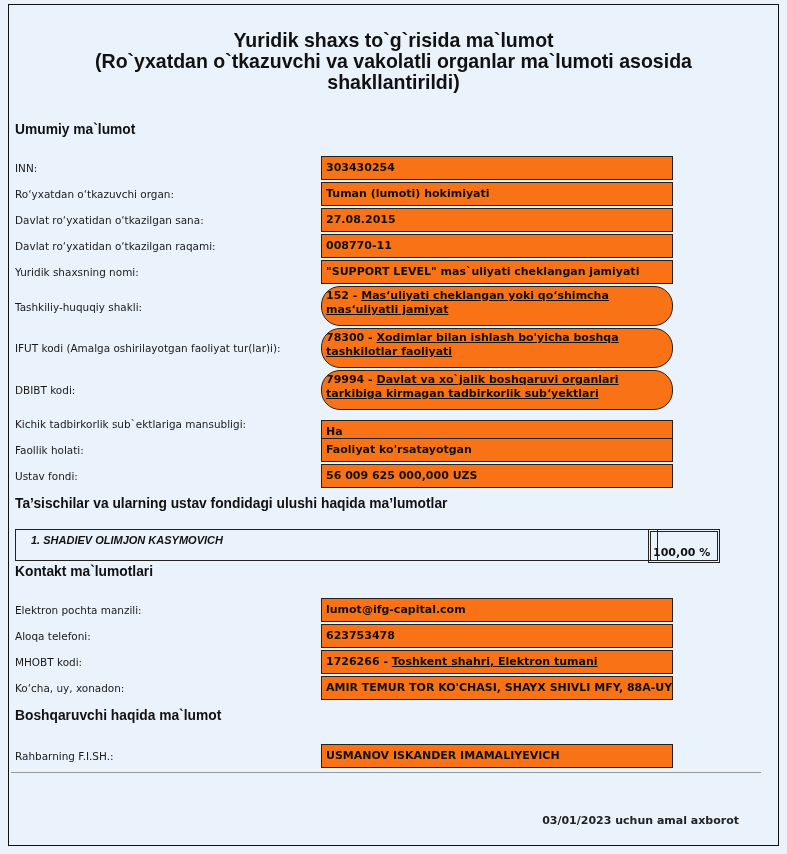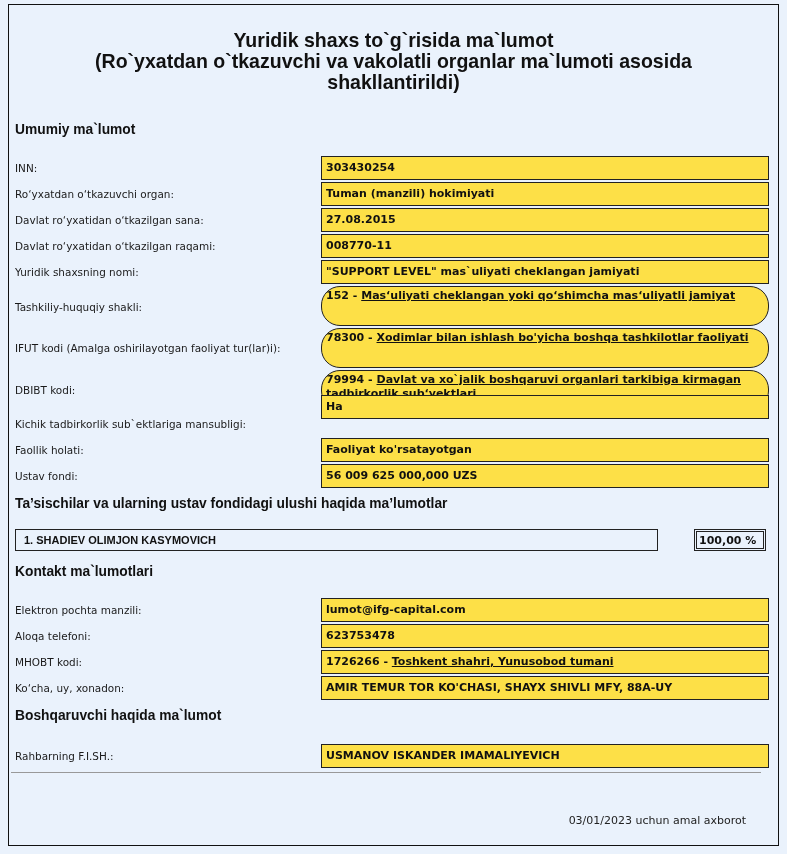--- a/index.html
+++ b/index.html
@@ -16,58 +16,58 @@
   .title div { white-space: nowrap; }
   .section-h {
     position: absolute; left: 15px; font-family: "Liberation Sans", sans-serif; font-weight: bold; font-size: 15px;
     transform: scaleX(0.92); transform-origin: left top; white-space: nowrap;
   }
   .label {
     position: absolute; left: 15px; font-family: "DejaVu Sans", sans-serif; font-size: 11px; white-space: nowrap;
     transform: scaleX(0.95); transform-origin: left center; color: #1a1a1a;
   }
   .val {
-    position: absolute; left: 321px; width: 448px; box-sizing: border-box;
-    border: 1px solid #222; background: #fde047;
+    position: absolute; left: 321px; width: 352px; box-sizing: border-box;
+    border: 1px solid #222; background: #f97316;
     font-family: "DejaVu Sans", sans-serif; font-weight: bold; font-size: 11px; line-height: 13px;
     padding: 4px 4px 0 4px; white-space: nowrap; overflow: hidden;
   }
   .val.two { white-space: normal; padding-top: 2px; line-height: 14px; border-radius: 19px; }
   .val .u { text-decoration: underline; }
   .founder-name {
-    position: absolute; left: 15px; top: 529px; width: 643px; height: 22px; box-sizing: border-box;
+    position: absolute; left: 15px; top: 529px; width: 643px; height: 32px; box-sizing: border-box;
     border: 1px solid #222; font-family: "Liberation Sans", sans-serif; font-weight: bold; font-size: 11px;
-    padding: 4px 8px; white-space: nowrap;
+    padding: 4px 15px; white-space: nowrap; font-style: italic;
   }
   .founder-share {
-    position: absolute; left: 694px; top: 529px; width: 72px; height: 22px; box-sizing: border-box;
+    position: absolute; left: 648px; top: 529px; width: 72px; height: 22px; box-sizing: border-box;
     border: 1px solid #222; outline: 1px solid #222; outline-offset: -3px;
-    font-family: "DejaVu Sans", sans-serif; font-weight: bold; font-size: 11px; padding: 4px 4px; white-space: nowrap;
+    font-family: "DejaVu Sans", sans-serif; font-weight: bold; font-size: 11px; padding: 16px 4px; white-space: nowrap;
   }
   .hr { position: absolute; left: 11px; top: 772px; width: 750px; height: 0; border-top: 1px solid #999; }
-  .footer { position: absolute; right: 41px; top: 814px; font-family: "DejaVu Sans", sans-serif; font-size: 11px; color: #222; }
+  .footer { position: absolute; right: 48px; top: 814px; font-family: "DejaVu Sans", sans-serif; font-size: 11px; color: #222; font-weight: bold; }
 </style>
 </head>
 <body>
 
 <div class="panel"></div>
 
 <div class="title">
   <div>Yuridik shaxs to`g`risida ma`lumot</div>
   <div>(Ro`yxatdan o`tkazuvchi va vakolatli organlar ma`lumoti asosida</div>
   <div>shakllantirildi)</div>
 </div>
 
 <div class="section-h" style="top:120px">Umumiy ma`lumot</div>
 
 <div class="label" style="top:162px">INN:</div>
 <div class="val" style="top:156px;height:24px">303430254</div>
 
 <div class="label" style="top:188px">Ro‘yxatdan o‘tkazuvchi organ:</div>
-<div class="val" style="top:182px;height:24px">Tuman (manzili) hokimiyati</div>
+<div class="val" style="top:182px;height:24px">Tuman (lumoti) hokimiyati</div>
 
 <div class="label" style="top:214px">Davlat ro‘yxatidan o‘tkazilgan sana:</div>
 <div class="val" style="top:208px;height:24px">27.08.2015</div>
 
 <div class="label" style="top:240px">Davlat ro‘yxatidan o‘tkazilgan raqami:</div>
 <div class="val" style="top:234px;height:24px">008770-11</div>
 
 <div class="label" style="top:266px">Yuridik shaxsning nomi:</div>
 <div class="val" style="top:260px;height:24px">"SUPPORT LEVEL" mas`uliyati cheklangan jamiyati</div>
 
@@ -80,21 +80,21 @@
 <div class="val two" style="top:328px;height:40px">
   <span>78300</span><span> - </span><span class="u">Xodimlar bilan ishlash bo'yicha boshqa tashkilotlar faoliyati</span>
 </div>
 
 <div class="label" style="top:384px">DBIBT kodi:</div>
 <div class="val two" style="top:370px;height:40px">
   <span>79994</span><span> - </span><span class="u">Davlat va xo`jalik boshqaruvi organlari tarkibiga kirmagan tadbirkorlik sub‘yektlari</span>
 </div>
 
 <div class="label" style="top:418px">Kichik tadbirkorlik sub`ektlariga mansubligi:</div>
-<div class="val" style="top:395px;height:24px">Ha</div>
+<div class="val" style="top:420px;height:24px">Ha</div>
 
 <div class="label" style="top:444px">Faollik holati:</div>
 <div class="val" style="top:438px;height:24px">Faoliyat ko'rsatayotgan</div>
 
 <div class="label" style="top:470px">Ustav fondi:</div>
 <div class="val" style="top:464px;height:24px">56 009 625 000,000 UZS</div>
 
 <div class="section-h" style="top:494px">Ta’sischilar va ularning ustav fondidagi ulushi haqida ma’lumotlar</div>
 <div class="founder-name">1. SHADIEV OLIMJON KASYMOVICH</div>
 <div class="founder-share">100,00 %</div>
@@ -102,21 +102,21 @@
 <div class="section-h" style="top:562px">Kontakt ma`lumotlari</div>
 
 <div class="label" style="top:604px">Elektron pochta manzili:</div>
 <div class="val" style="top:598px;height:24px">lumot@ifg-capital.com</div>
 
 <div class="label" style="top:630px">Aloqa telefoni:</div>
 <div class="val" style="top:624px;height:24px">623753478</div>
 
 <div class="label" style="top:656px">MHOBT kodi:</div>
 <div class="val" style="top:650px;height:24px">
-  <span>1726266</span><span> - </span><span class="u">Toshkent shahri, Yunusobod tumani</span>
+  <span>1726266</span><span> - </span><span class="u">Toshkent shahri, Elektron tumani</span>
 </div>
 
 <div class="label" style="top:682px">Ko‘cha, uy, xonadon:</div>
 <div class="val" style="top:676px;height:24px">AMIR TEMUR TOR KO'CHASI, SHAYX SHIVLI MFY, 88A-UY</div>
 
 <div class="section-h" style="top:706px">Boshqaruvchi haqida ma`lumot</div>
 
 <div class="label" style="top:750px">Rahbarning F.I.SH.:</div>
 <div class="val" style="top:744px;height:24px">USMANOV ISKANDER IMAMALIYEVICH</div>
 

